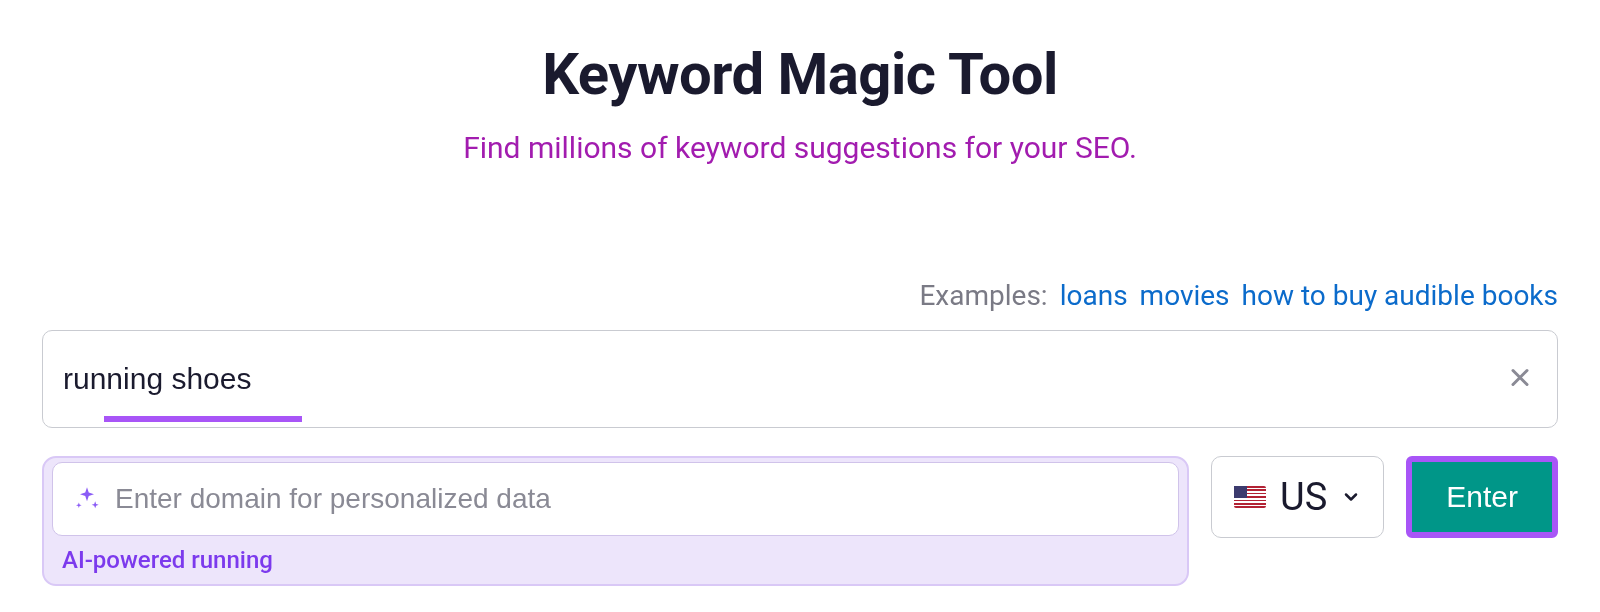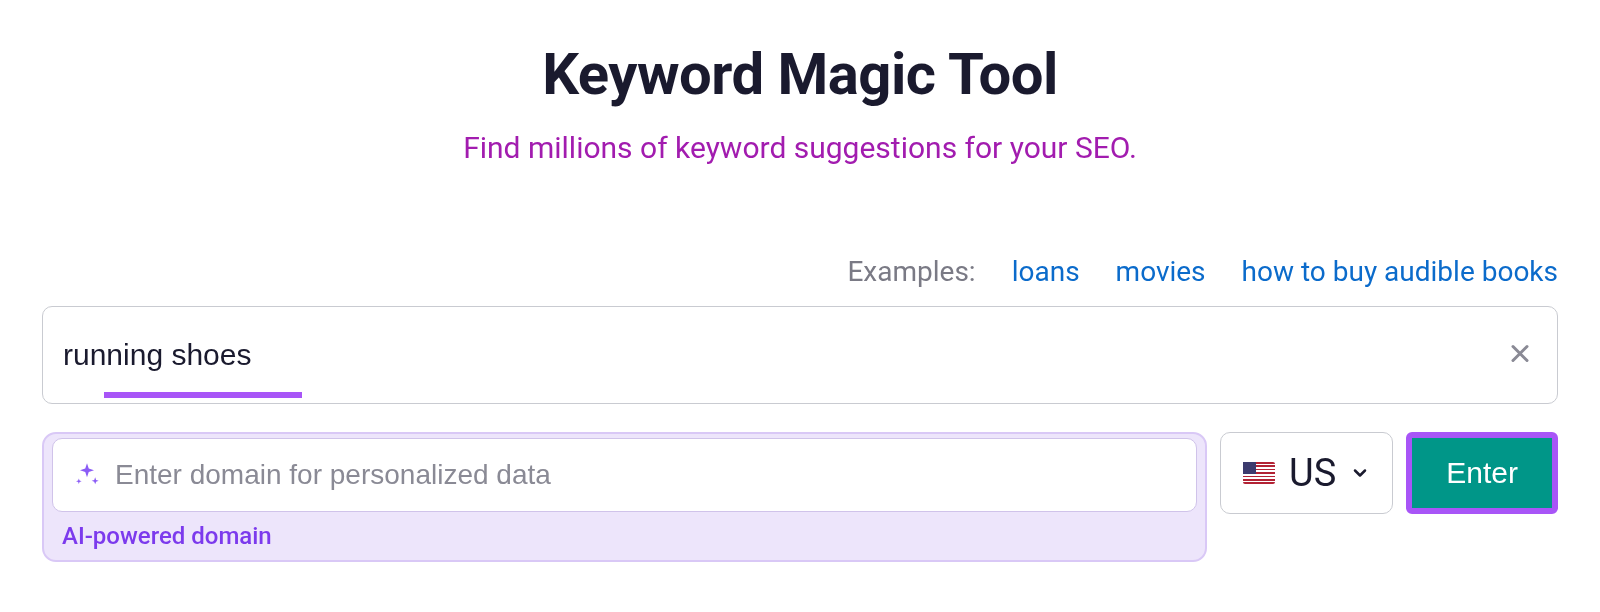--- a/index.html
+++ b/index.html
@@ -21,22 +21,22 @@
   text-align: center;
   font-size: 30px;
   color: #a21caf;
   margin-top: 22px;
   font-weight: 400;
 }
 .examples-row {
   display: flex;
   justify-content: flex-end;
   align-items: center;
-  gap: 36px;
-  margin-top: 90px;
+  gap: 12px;
+  margin-top: 114px;
   font-size: 28px;
 }
 .examples-label { color: #7a7a85; }
 .example-link { color: #0b6bcb; text-decoration: none; cursor: pointer; }
 .keyword-input-wrap {
   margin-top: 18px;
   position: relative;
 }
 .keyword-input {
   width: 100%;
@@ -62,21 +62,21 @@
   top: 50%;
   transform: translateY(-50%);
   background: none;
   border: none;
   cursor: pointer;
   padding: 6px;
   color: #8a8a95;
 }
 .row-two {
   display: flex;
-  gap: 13px;
+  gap: 22px;
   margin-top: 28px;
   align-items: flex-start;
 }
 .domain-block {
   flex: 1;
   background: #ede5fb;
   border-radius: 14px;
   padding: 4px 8px 10px 8px;
   border: 2px solid #d9c8f6;
 }
@@ -185,21 +185,21 @@
 <div class="row-two">
   <div class="domain-block">
     <div class="domain-input-wrap">
       <svg class="sparkle-icon" width="28" height="28" viewBox="0 0 24 24" fill="currentColor">
         <path d="M12 2l1.5 4.5L18 8l-4.5 1.5L12 14l-1.5-4.5L6 8l4.5-1.5z"></path>
         <path d="M19 14l.8 2.2L22 17l-2.2.8L19 20l-.8-2.2L16 17l2.2-.8z"></path>
         <path d="M5 15l.6 1.8L7.4 17.4 5.6 18l-.6 1.8L4.4 18 2.6 17.4 4.4 16.8z"></path>
       </svg>
       <input class="domain-input" type="text" placeholder="Enter domain for personalized data" style="">
     </div>
-    <div class="ai-caption">AI-powered domain</div>
+    <div class="ai-caption">AI-powered running</div>
   </div>
 
   <div class="country-select">
     <span class="flag"></span>
     <span>US</span>
     <svg class="chevron" width="20" height="20" viewBox="0 0 24 24" fill="none" stroke="currentColor" stroke-width="3" stroke-linecap="round" stroke-linejoin="round">
         <polyline points="6 9 12 15 18 9"></polyline>
       </svg>
   </div>
 

